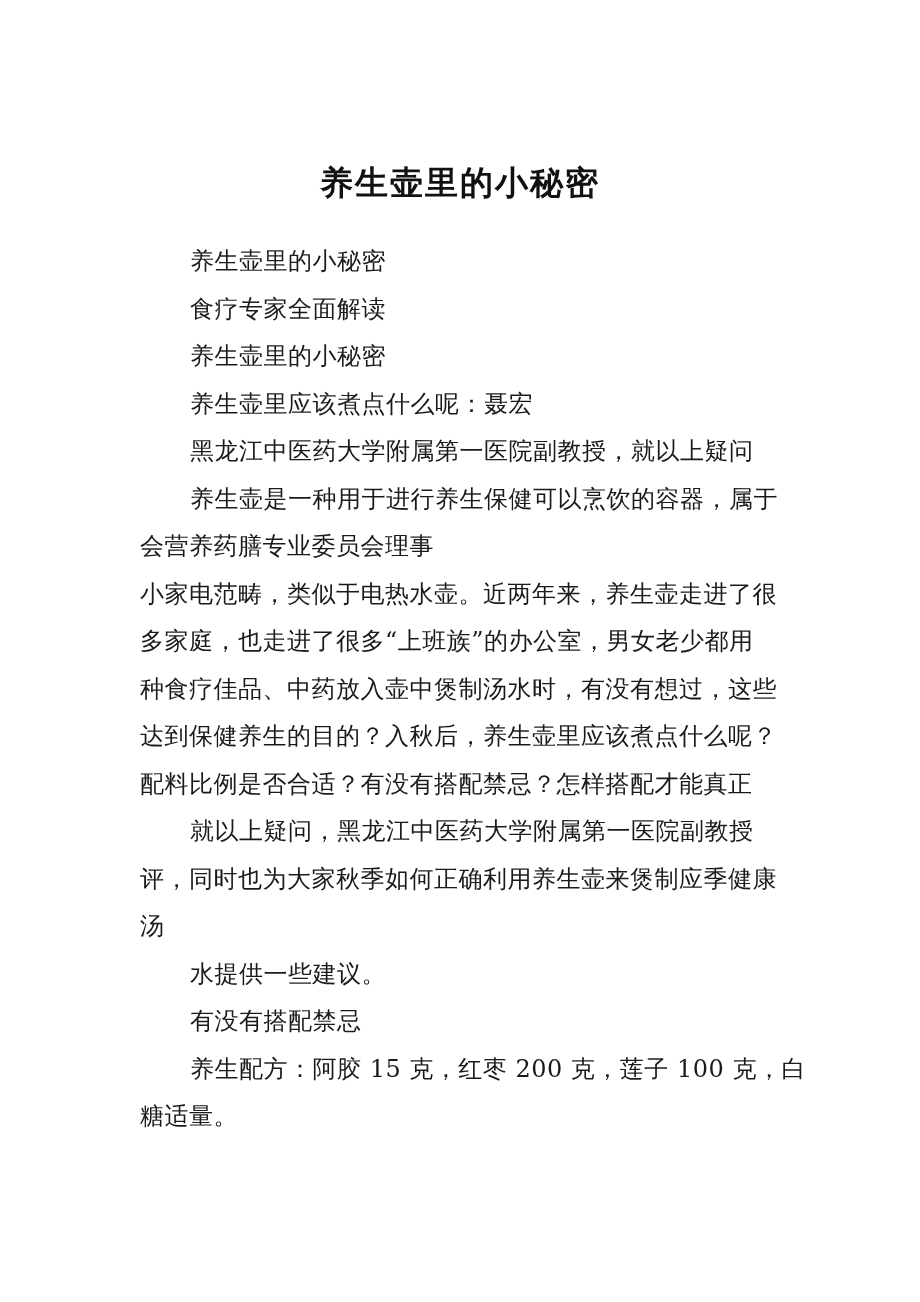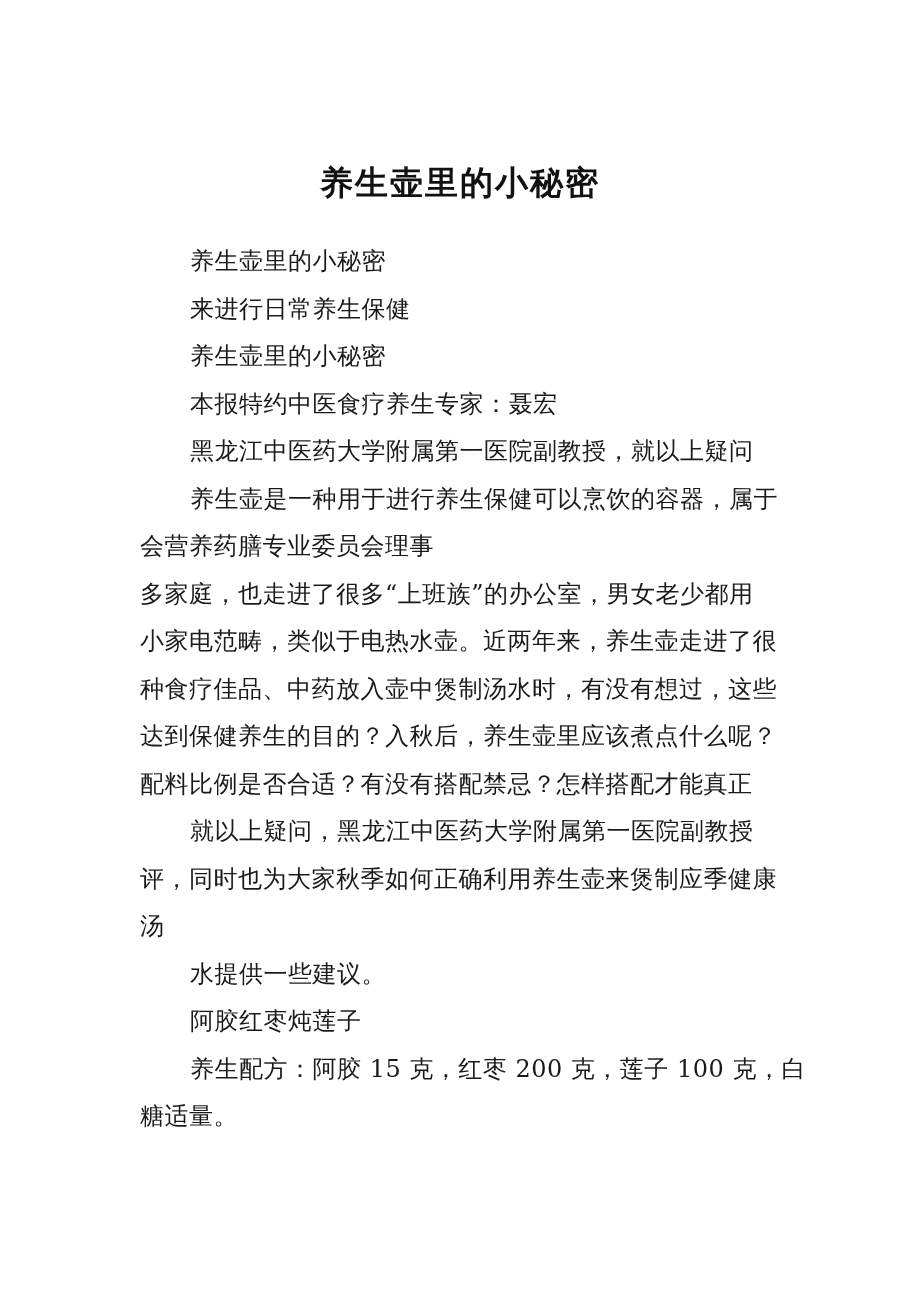--- a/index.html
+++ b/index.html
@@ -53,32 +53,32 @@
     }
   </style>
 </head>
 <body>
 
 <div class="page">
   <div class="title">养生壶里的小秘密</div>
 
   <div class="body">
     <div class="line indent">养生壶里的小秘密</div>
-    <div class="line indent">来进行日常养生保健</div>
+    <div class="line indent">食疗专家全面解读</div>
     <div class="line indent">养生壶里的小秘密</div>
-    <div class="line indent">本报特约中医食疗养生专家：聂宏</div>
+    <div class="line indent">养生壶里应该煮点什么呢：聂宏</div>
     <div class="line indent">黑龙江中医药大学附属第一医院副教授，就以上疑问</div>
     <div class="line indent">养生壶是一种用于进行养生保健可以烹饮的容器，属于</div>
     <div class="line">会营养药膳专业委员会理事</div>
+    <div class="line">小家电范畴，类似于电热水壶。近两年来，养生壶走进了很</div>
     <div class="line">多家庭，也走进了很多“上班族”的办公室，男女老少都用</div>
-    <div class="line">小家电范畴，类似于电热水壶。近两年来，养生壶走进了很</div>
     <div class="line">种食疗佳品、中药放入壶中煲制汤水时，有没有想过，这些</div>
     <div class="line">达到保健养生的目的？入秋后，养生壶里应该煮点什么呢？</div>
     <div class="line">配料比例是否合适？有没有搭配禁忌？怎样搭配才能真正</div>
     <div class="line indent">就以上疑问，黑龙江中医药大学附属第一医院副教授</div>
     <div class="line">评，同时也为大家秋季如何正确利用养生壶来煲制应季健康</div>
     <div class="line">汤</div>
     <div class="line indent">水提供一些建议。</div>
-    <div class="line indent">阿胶红枣炖莲子</div>
+    <div class="line indent">有没有搭配禁忌</div>
     <div class="line indent">养生配方：阿胶 15 克，红枣 200 克，莲子 100 克，白</div>
     <div class="line">糖适量。</div>
   </div>
 </div>
 
 </body></html>

